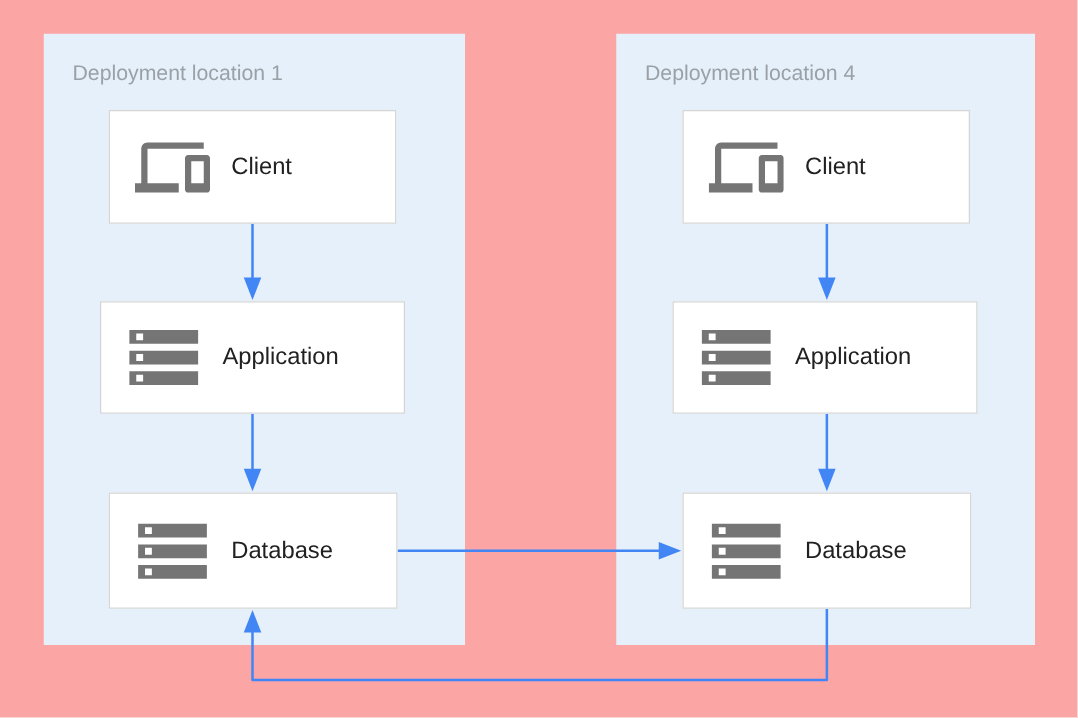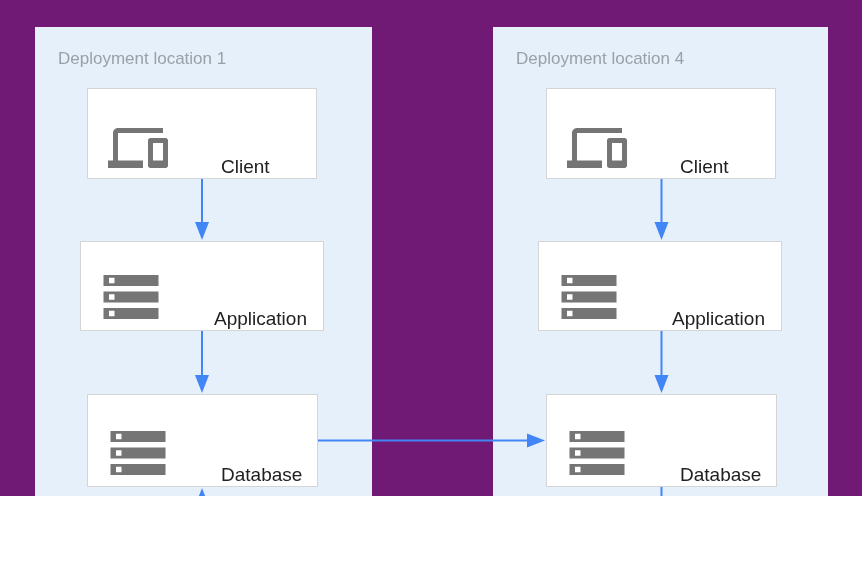--- a/index.html
+++ b/index.html
@@ -8,45 +8,44 @@
     --box-border:#D5D5D5;
     --icon:#757575;
     --arrow:#4285F4;
     --title-text:#9AA0A6;
     --label-text:#212121;
   }
   html,body{margin:0;padding:0;background:#FFFFFF;}
   body{font-family:"Liberation Sans", sans-serif;}
   .canvas{
     position:relative;
-    width:862px;height:496px;
-    background:#701a75;
+    width:862px;height:574px;
+    background:#fca5a5;
     overflow:hidden;
   }
   .panel{
     position:absolute;
     top:27px;height:489px;
     background:var(--panel-bg);
   }
   .panel.p1{left:35px;width:337px;}
   .panel.p2{left:493px;width:335px;}
   .panel-title{
     position:absolute;left:23px;top:22px;
     font-size:17px;line-height:20px;
     color:var(--title-text);
     white-space:nowrap;
   }
   .node{
     position:absolute;
     background:var(--box-bg);
     border:1px solid var(--box-border);
     box-sizing:border-box;
-    display:flex;align-items:flex-end;
+    display:flex;align-items:center;
     padding-left:16px;
-    gap:36px;
   }
   .node.client1{left:87px;top:88px;width:230px;height:91px;}
   .node.app1   {left:80px;top:241px;width:244px;height:90px;}
   .node.db1    {left:87px;top:394px;width:231px;height:93px;}
   .node.client2{left:546px;top:88px;width:230px;height:91px;}
   .node.app2   {left:538px;top:241px;width:244px;height:90px;}
   .node.db2    {left:546px;top:394px;width:231px;height:93px;}
   .icon-wrap{
     width:68px;display:flex;justify-content:center;align-items:center;
     margin-right:13px;flex:0 0 auto;

